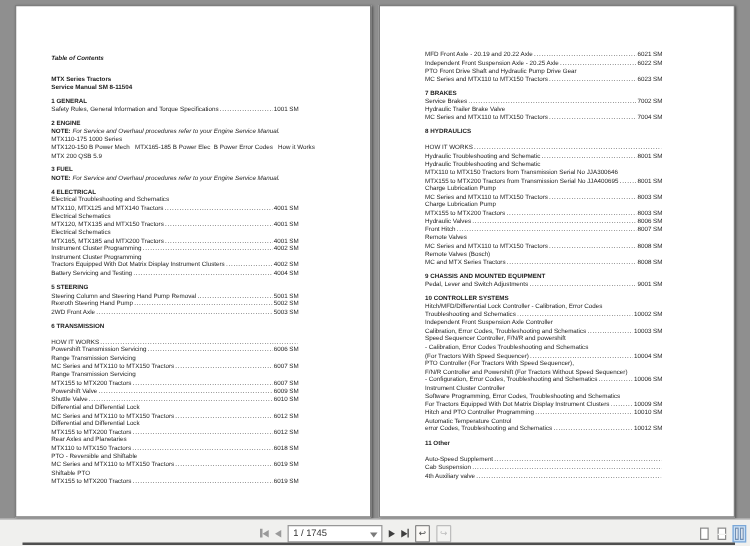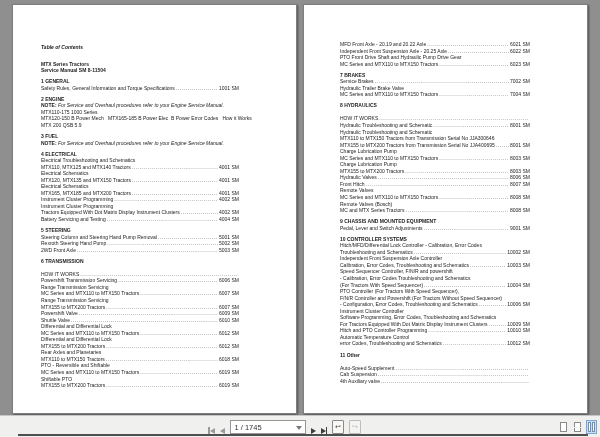--- a/index.html
+++ b/index.html
@@ -34,21 +34,21 @@
   .r-note .ni{font-style:italic;}
   .r-dotted{display:flex;align-items:baseline;margin-right:19px;}
   .dt-label{white-space:pre;flex:0 0 auto;}
   .dt-dots{flex:1 1 auto;min-width:3px;overflow:hidden;white-space:nowrap;letter-spacing:.6px;margin:0 1px;}
   .dt-num{white-space:pre;flex:0 0 auto;}
   
   .toolbar{
     position:absolute;left:0;right:0;bottom:0;height:22px;
     background:#f0f0ee;border-top:1px solid #c6c6c6;box-sizing:border-box;
   }
-  .nav{position:absolute;left:208px;top:3px;height:15px;display:flex;align-items:flex-end;gap:5px;}
+  .nav{position:absolute;left:208px;top:3px;height:15px;display:flex;align-items:center;gap:5px;}
   .tb-btn{background:none;border:none;padding:0;margin:0;display:flex;align-items:center;cursor:default;}
   .tri{width:0;height:0;}
   .tri.right{border-left:5px solid #3e3e3e;border-top:3px solid transparent;border-bottom:3px solid transparent;}
   .tri.left{border-right:5px solid #9a9a9a;border-top:3px solid transparent;border-bottom:3px solid transparent;}
   .vbar{width:1.5px;height:7px;}
   .vbar.dim{background:#9a9a9a;}
   .vbar.dark{background:#3e3e3e;}
   .page-box{
     width:76px;height:14px;background:#ffffff;border:1px solid #979797;box-sizing:border-box;
     display:flex;align-items:center;font-size:7.5px;color:#333;padding-left:4px;position:relative;

